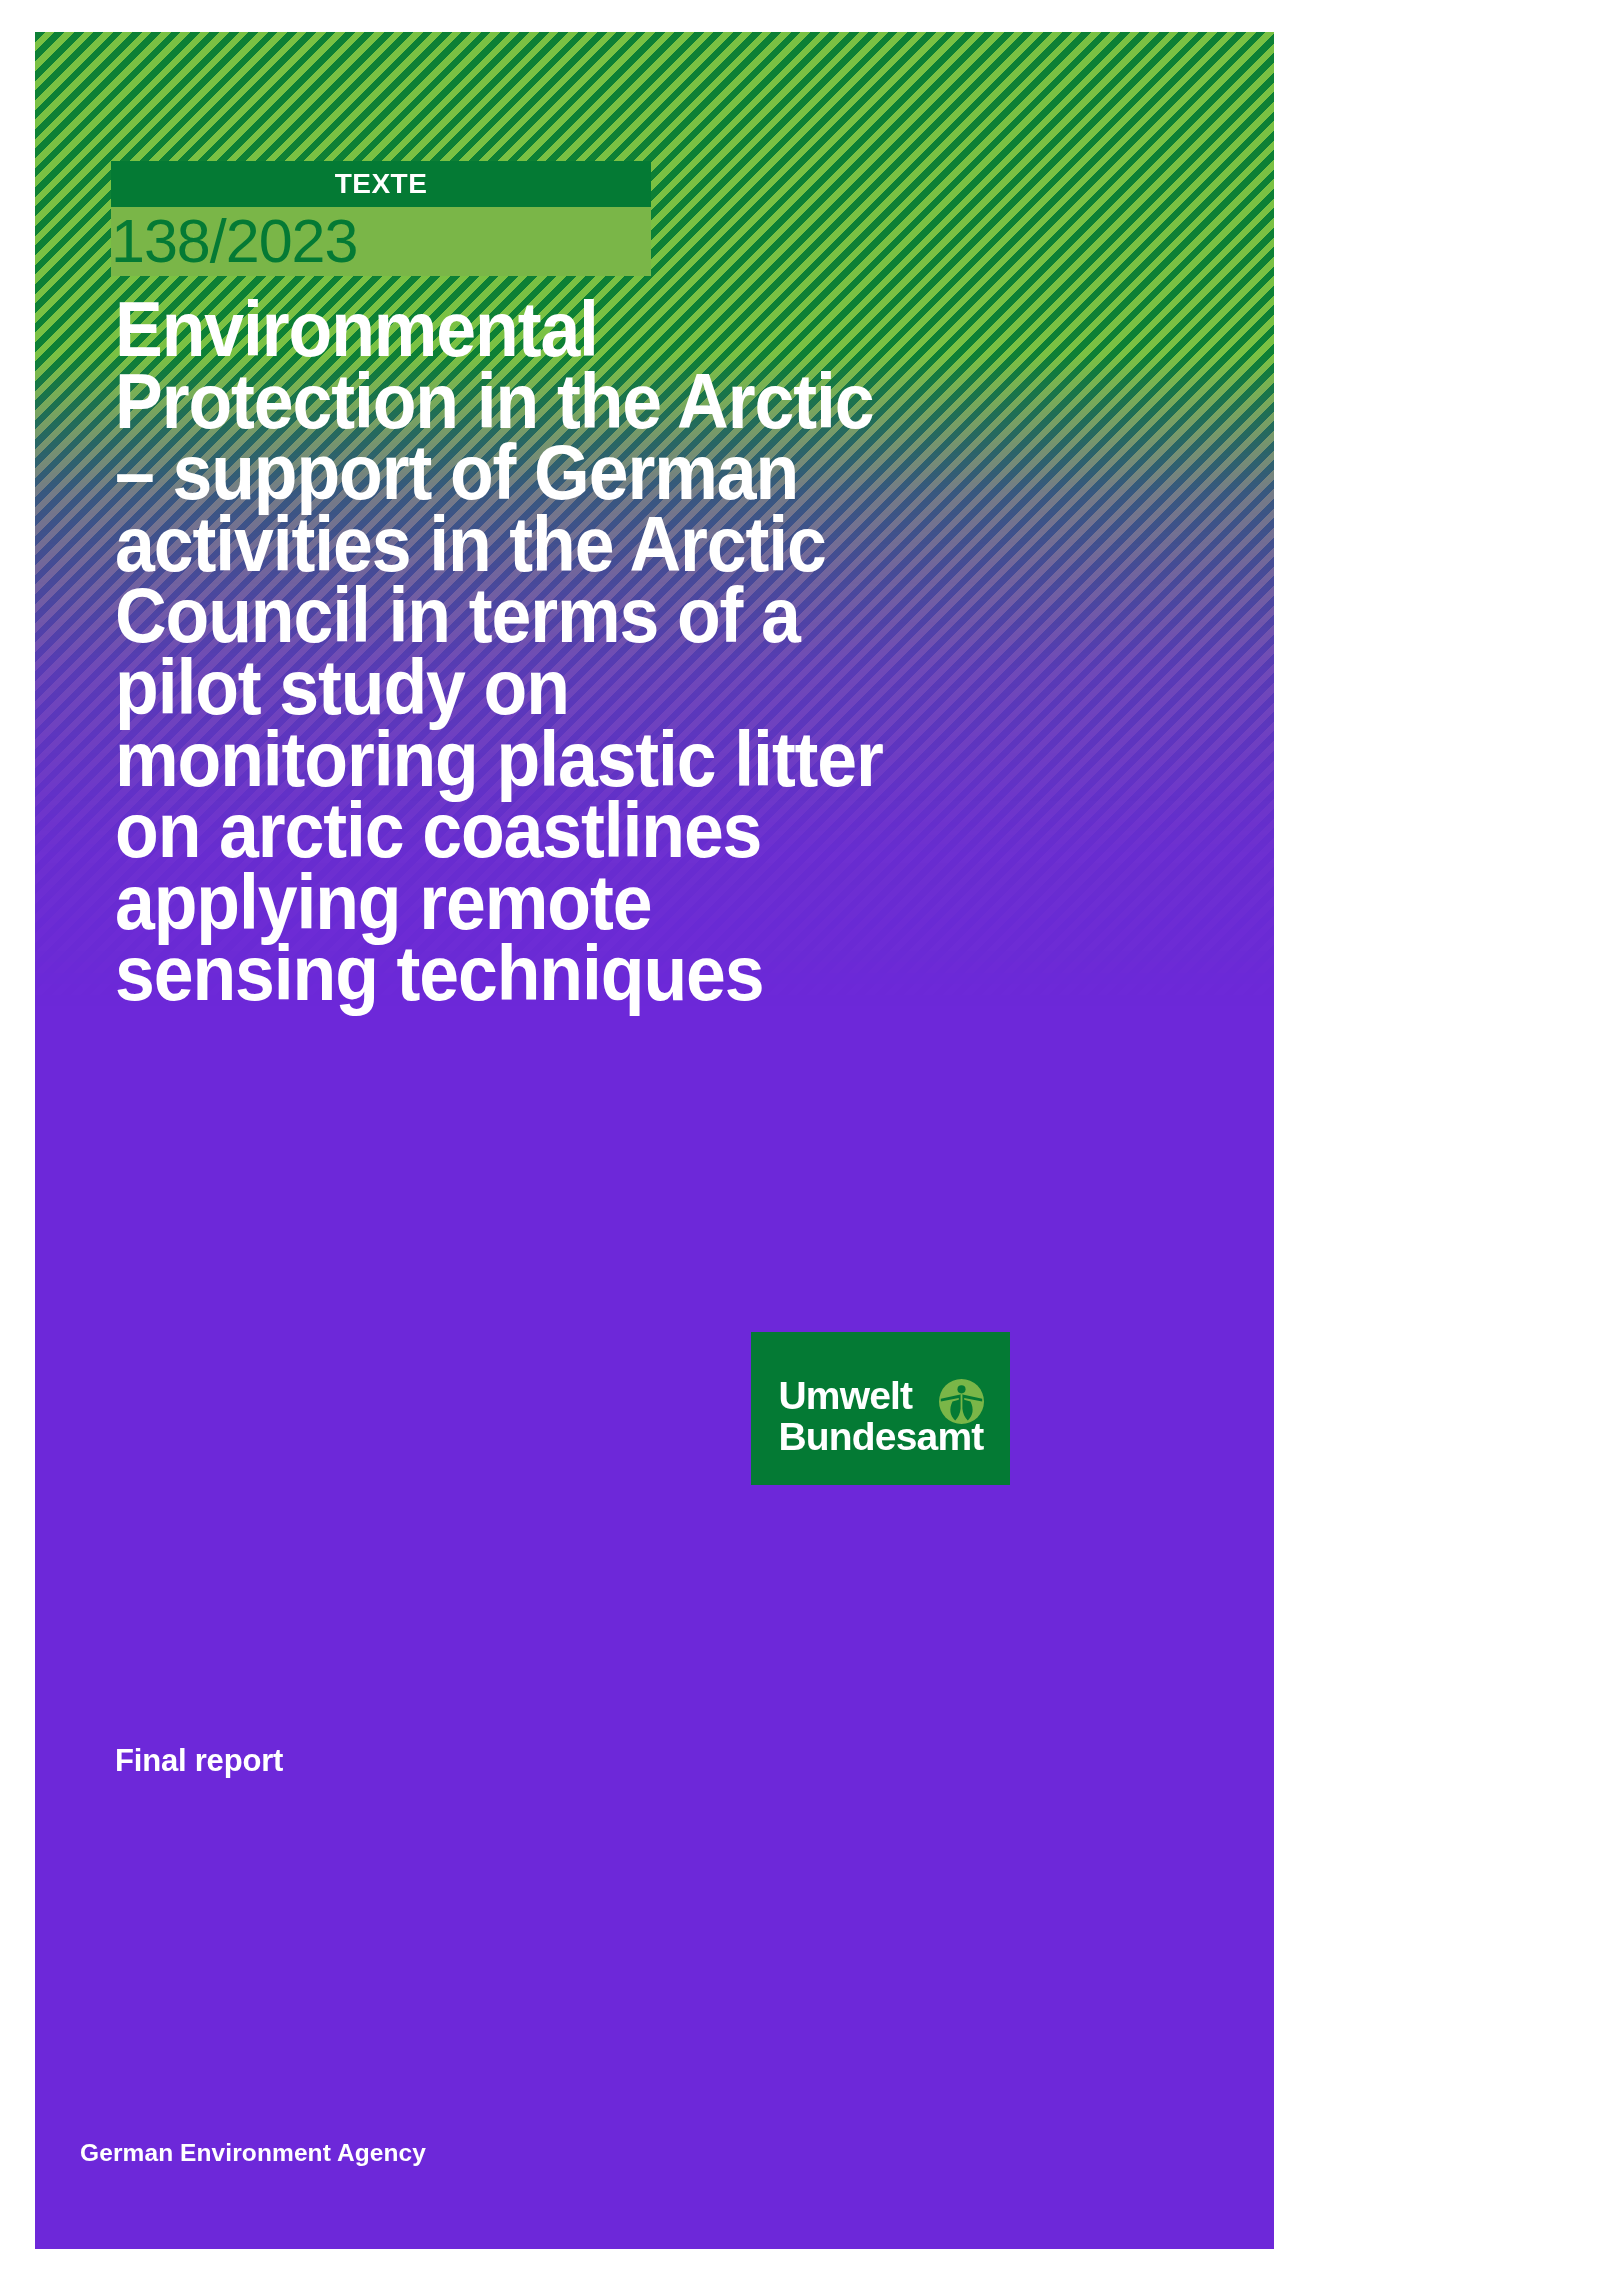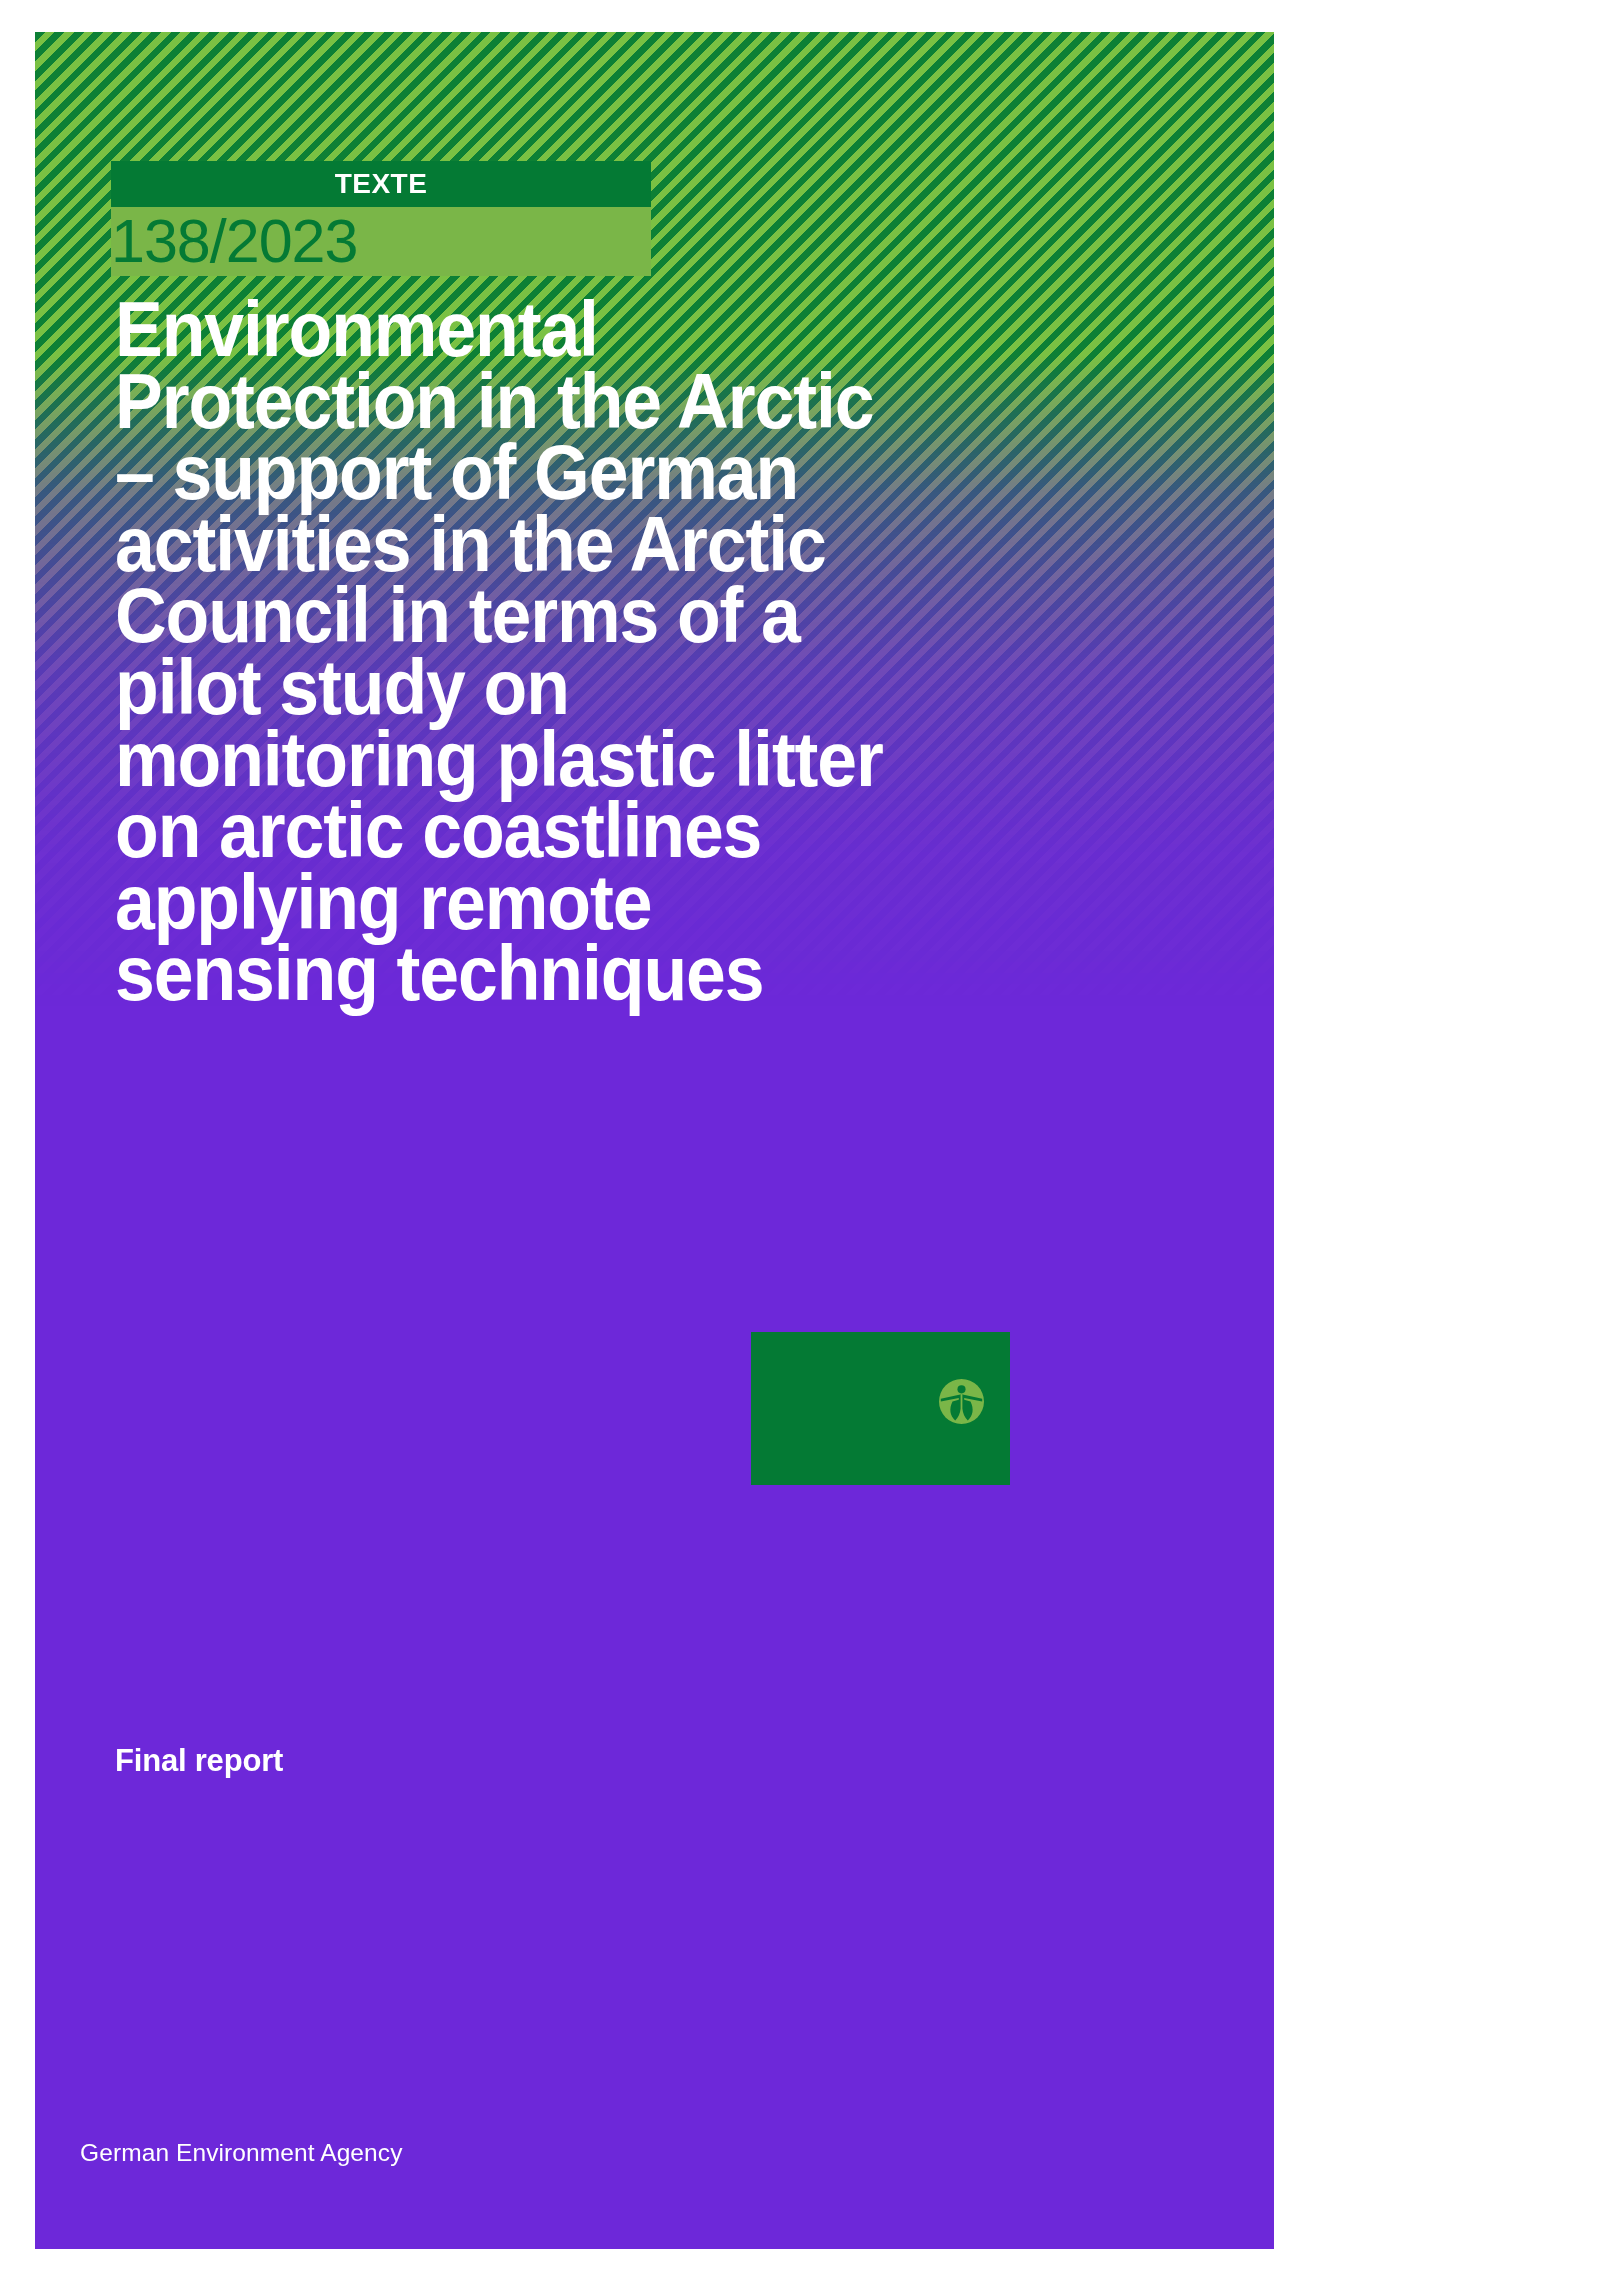--- a/index.html
+++ b/index.html
@@ -113,21 +113,21 @@
     position:absolute;
     left:188px; top:47px;
     width:45px; height:45px;
   }
   
   #footer {
     position:absolute;
     left:45px; top:2107px;
     color:#ffffff;
     font-size:24.5px;
-    font-weight:normal;
+    font-weight:bold;
     letter-spacing:0.1px;
   }
 </style>
 </head>
 <body>
 
 <div id="cover">
 
   <div id="texture"></div>
 
@@ -149,20 +149,24 @@
     <div>pilot study on</div>
     <div>monitoring plastic litter</div>
     <div>on arctic coastlines</div>
     <div>applying remote</div>
     <div>sensing techniques</div>
   </div>
 
   <div id="subtitle">Final report</div>
 
   <div id="logo-box">
+    <div id="logo-text">
+      <div>Umwelt</div>
+      <div>Bundesamt</div>
+    </div>
     <svg id="logo-mark" viewBox="0 0 100 100">
       <circle cx="50" cy="50" r="50" fill="#7ab648"></circle>
       <path d="M50 14a9 9 0 1 0 0 18 9 9 0 0 0 0-18z" fill="#047a34"></path>
       <path d="M50 34 4 44v6l40-8v4L30 50c-8 16-6 32 6 42 7-6 11-16 12-26V34z" fill="#047a34"></path>
       <path d="M50 34l46 10v6l-40-8v4l14 4c8 16 6 32-6 42-7-6-11-16-12-26V34z" fill="#047a34"></path>
     </svg>
   </div>
 
   <div id="footer">German Environment Agency</div>
 

